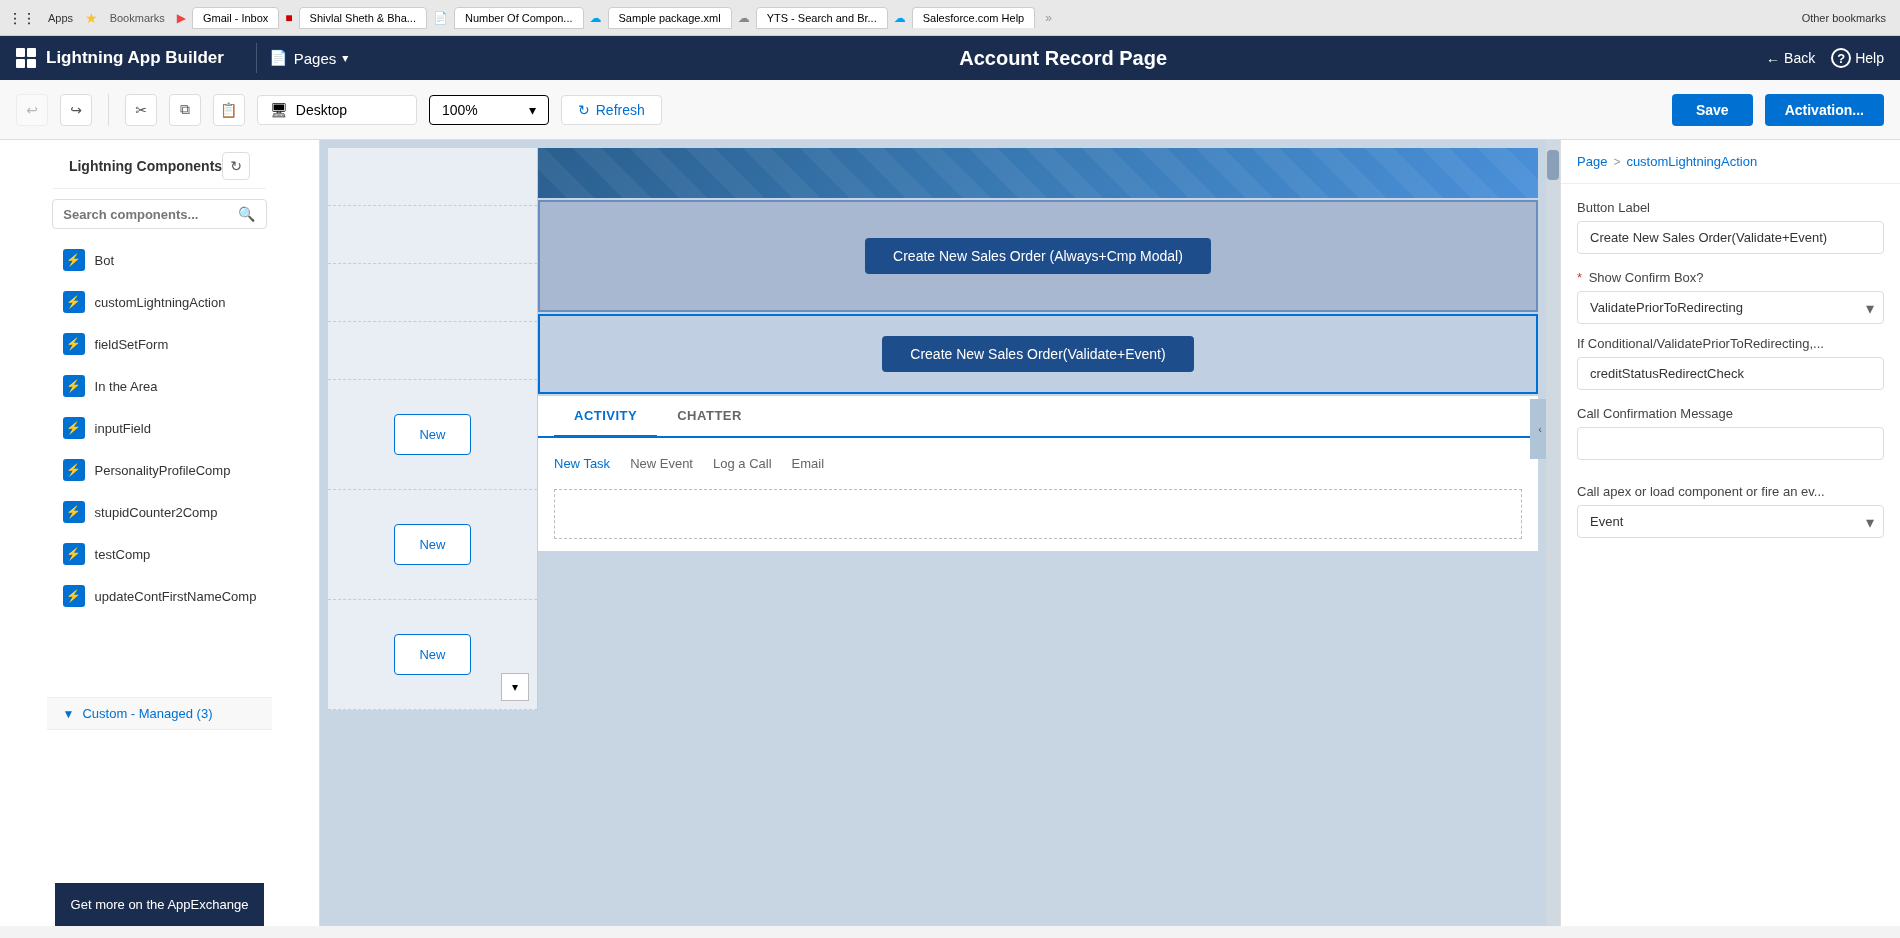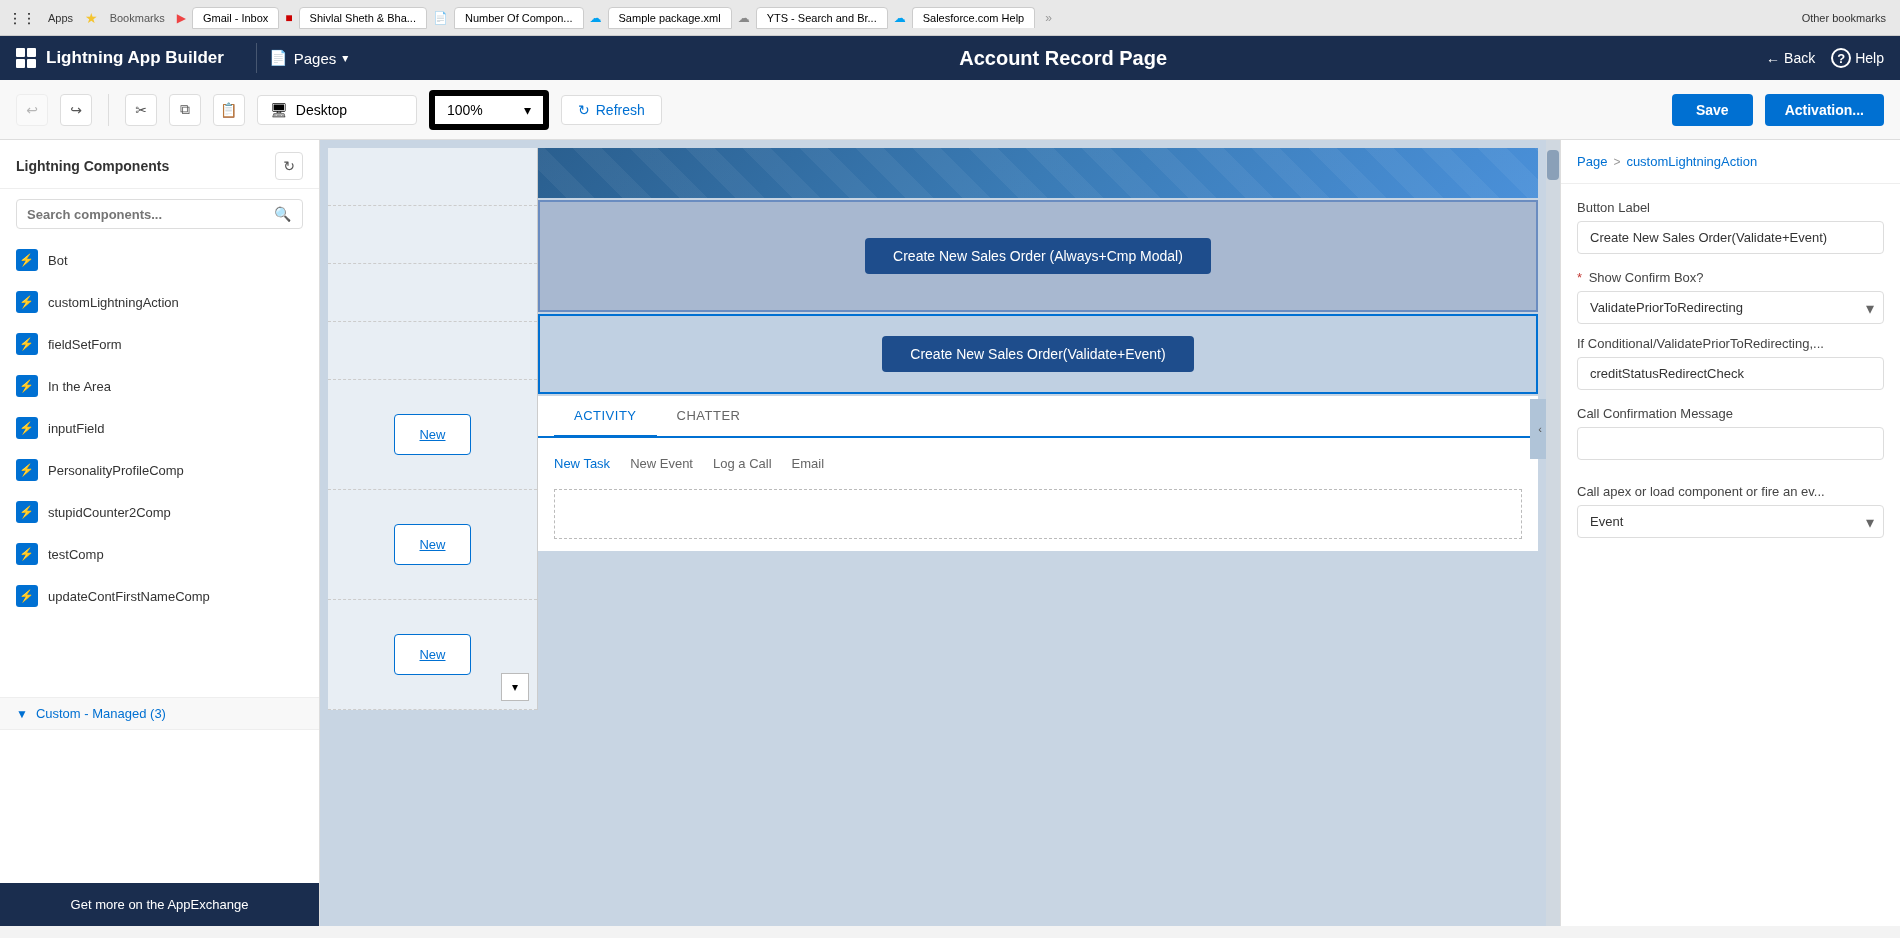--- a/index.html
+++ b/index.html
@@ -128,21 +128,21 @@
       border-radius: 4px;
       padding: 6px 12px;
       font-size: 14px;
       cursor: pointer;
       min-width: 160px;
     }
     .toolbar .zoom-select {
       display: flex;
       align-items: center;
       gap: 8px;
-      border: 6px solid #000000;
+      border: 1px solid #000000;
       background: white;
       border-radius: 4px;
       padding: 6px 12px;
       font-size: 14px;
       cursor: pointer;
       min-width: 120px;
     }
     .toolbar .refresh-btn {
       display: flex;
       align-items: center;
@@ -184,20 +184,21 @@
     }
 
     
     .left-sidebar {
       width: 320px;
       background: white;
       border-right: 1px solid #ddd;
       display: flex;
       flex-direction: column;
       overflow: hidden;
+      align-items: center;
     }
     .sidebar-header {
       padding: 12px 16px 8px;
       display: flex;
       align-items: center;
       justify-content: space-between;
       border-bottom: 1px solid #eee;
     }
     .sidebar-header .title {
       font-size: 14px;
@@ -303,21 +304,20 @@
     }
 
     .new-btn {
       border: 1px solid #0070d2;
       background: white;
       color: #0070d2;
       padding: 12px 24px;
       font-size: 13px;
       border-radius: 4px;
       cursor: pointer;
-      text-decoration: underline;
     }
 
     .drop-arrow {
       width: 28px;
       height: 28px;
       border: 1px solid #bbb;
       background: white;
       display: flex;
       align-items: center;
       justify-content: center;
@@ -339,21 +339,21 @@
 
     .canvas-tabs {
       display: flex;
       border-bottom: 2px solid #0070d2;
       padding: 0 16px;
       background: white;
     }
     .canvas-tab {
       padding: 12px 20px;
       font-size: 13px;
-      font-weight: normal;
+      font-weight: bold;
       cursor: pointer;
       color: #666;
       text-transform: uppercase;
       letter-spacing: 0.5px;
     }
     .canvas-tab.active {
       color: #0070d2;
       border-bottom: 3px solid #0070d2;
       margin-bottom: -2px;
     }

